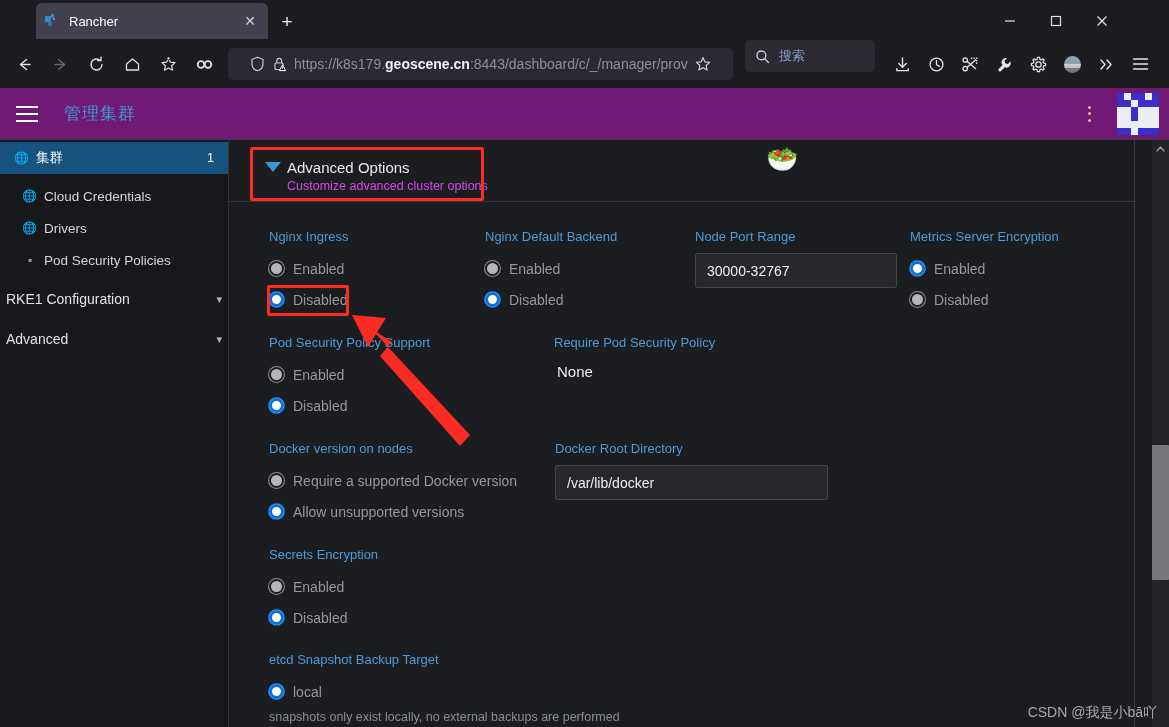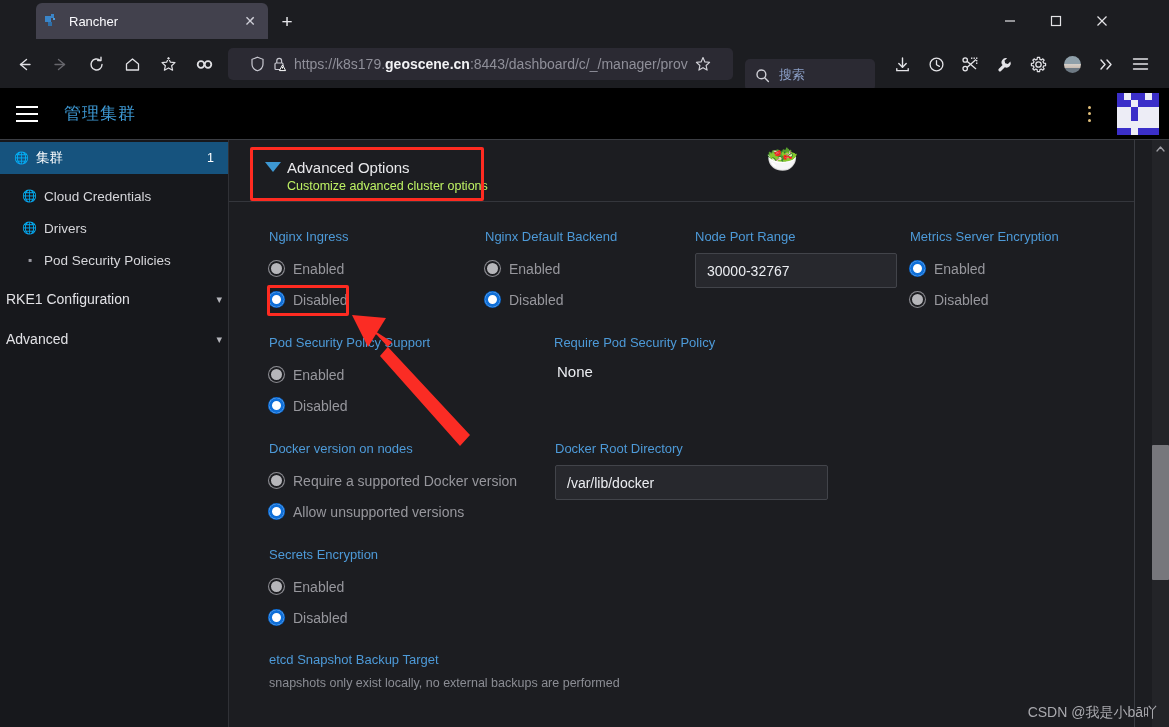--- a/index.html
+++ b/index.html
@@ -40,33 +40,33 @@
   .urlbar {
     position:absolute; left:228px; top:48px; width:505px; height:32px;
     background:#2b2a33; border-radius:5px; display:flex; align-items:center; padding:0 18px;
   }
   .url-icn { width:22px; height:22px; display:flex; align-items:center; justify-content:center; color:#c8c8d0; flex:0 0 22px; }
   .url-text { font-size:14px; color:#8f8f99; white-space:nowrap; overflow:hidden; margin-left:4px; flex:1; }
   .url-text b { color:#f2f2f5; font-weight:700; }
   .url-star { width:24px; height:24px; display:flex; align-items:center; justify-content:center; color:#d4d4da; flex:0 0 24px; }
 
   .searchbar {
-    position:absolute; left:745px; top:59px; width:130px; height:32px;
+    position:absolute; left:745px; top:40px; width:130px; height:32px;
     background:#2b2a33; border-radius:5px; display:flex; align-items:center; padding:0 6px;
   }
   .search-ph { font-size:13px; color:#8ca0c8; margin-left:6px; }
 
   .toolbar-icons { position:absolute; left:885px; top:48px; height:32px; display:flex; align-items:center; }
   .tbi { width:34px; height:32px; display:flex; align-items:center; justify-content:center; color:#e4e4e8; }
   .profile-av { width:17px; height:17px; border-radius:50%; background:linear-gradient(#8fa0aa 45%,#d8d2cc 45%,#c8bcb2 70%,#6e7a84 70%); }
 
   
   .app-header {
     position:absolute; left:0; top:88px; width:1169px; height:52px;
-    background:#000000; border-bottom:1px solid #3b3d43;
+    background:#701a75; border-bottom:1px solid #3b3d43;
     display:flex; align-items:center;
   }
   .hamburger { width:22px; height:16px; margin-left:16px; display:flex; flex-direction:column; justify-content:space-between; }
   .hamburger i { display:block; height:2px; background:#ffffff; }
   .app-title { margin-left:26px; font-size:17px; color:#3d98d3; letter-spacing:1px; }
   .kebab { position:absolute; right:70px; top:50%; transform:translateY(-50%); width:20px; height:20px;
            display:flex; flex-direction:column; align-items:center; justify-content:space-between; padding:2px 0; }
   .kebab i { width:3px; height:3px; background:#e2c07a; border-radius:50%; }
   .avatar-box { position:absolute; right:10px; top:50%; transform:translateY(-50%); width:42px; height:42px; }
 
@@ -84,21 +84,21 @@
   .nav-group .ng-chev { color:#b4b4ba; font-size:11px; }
 
   
   .main { position:absolute; left:229px; top:140px; width:940px; height:587px; background:#1c1d21; overflow:hidden; }
   .content { position:absolute; left:0; top:0; width:906px; height:587px; border-right:1px solid #3a3c42; }
 
   .adv-header { position:relative; height:62px; border-bottom:1px solid #34363c; }
   .adv-caret { position:absolute; left:36px; top:22px; width:0;height:0;
                border-left:8px solid transparent; border-right:8px solid transparent; border-top:10px solid #3d98d3; }
   .adv-title { position:absolute; left:58px; top:19px; font-size:15px; color:#e9e9ec; }
-  .adv-sub { position:absolute; left:58px; top:39px; font-size:12.5px; color:#bef264; }
+  .adv-sub { position:absolute; left:58px; top:39px; font-size:12.5px; color:#d946ef; }
 
   .fruit-emoji { position:absolute; left:766px; top:146px; font-size:26px; line-height:1; }
 
   .form { position:absolute; left:0; top:63px; width:906px; }
   .fieldlabel { font-size:13px; color:#4d9ad8; margin-bottom:9px; }
   .radio-row { display:flex; align-items:center; height:31px; }
   .radio {
     width:15px; height:15px; border-radius:50%; flex:0 0 15px; margin-right:9px; position:relative;
   }
   .radio.off { background:#b6b6ba; box-shadow: inset 0 0 0 2px #1c1d21, 0 0 0 1px #8a8a90; }
@@ -452,20 +452,24 @@
           <div class="radio-row">
             <span class="radio on"></span>
             <span class="radio-label">Disabled</span>
           </div>
         </div>
       </div>
 
       <div class="grid4" style="top:449px">
         <div class="col" style="width:500px">
           <div class="fieldlabel">etcd Snapshot Backup Target</div>
+          <div class="radio-row">
+            <span class="radio on"></span>
+            <span class="radio-label">local</span>
+          </div>
           <div class="hint">snapshots only exist locally, no external backups are performed</div>
         </div>
       </div>
 
     </div>
   </div>
 </div>
 
 <div class="fruit-emoji">🥗</div>
 

